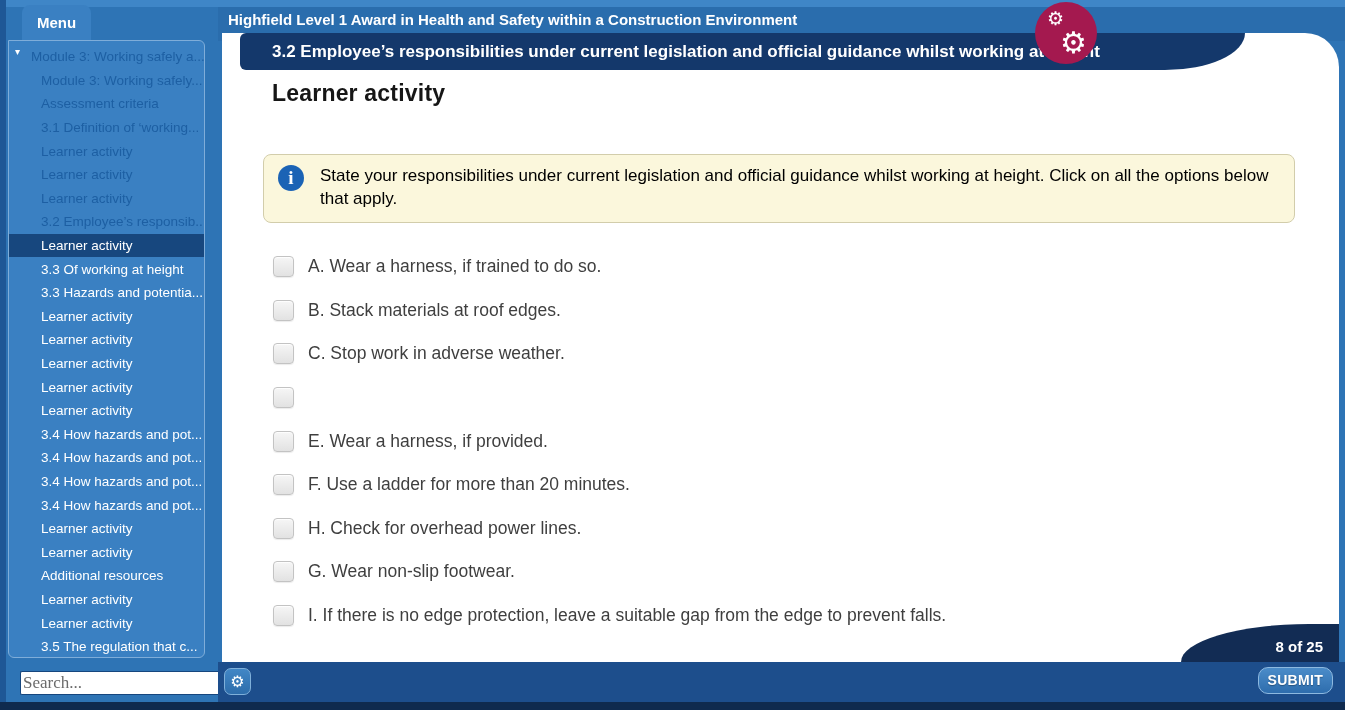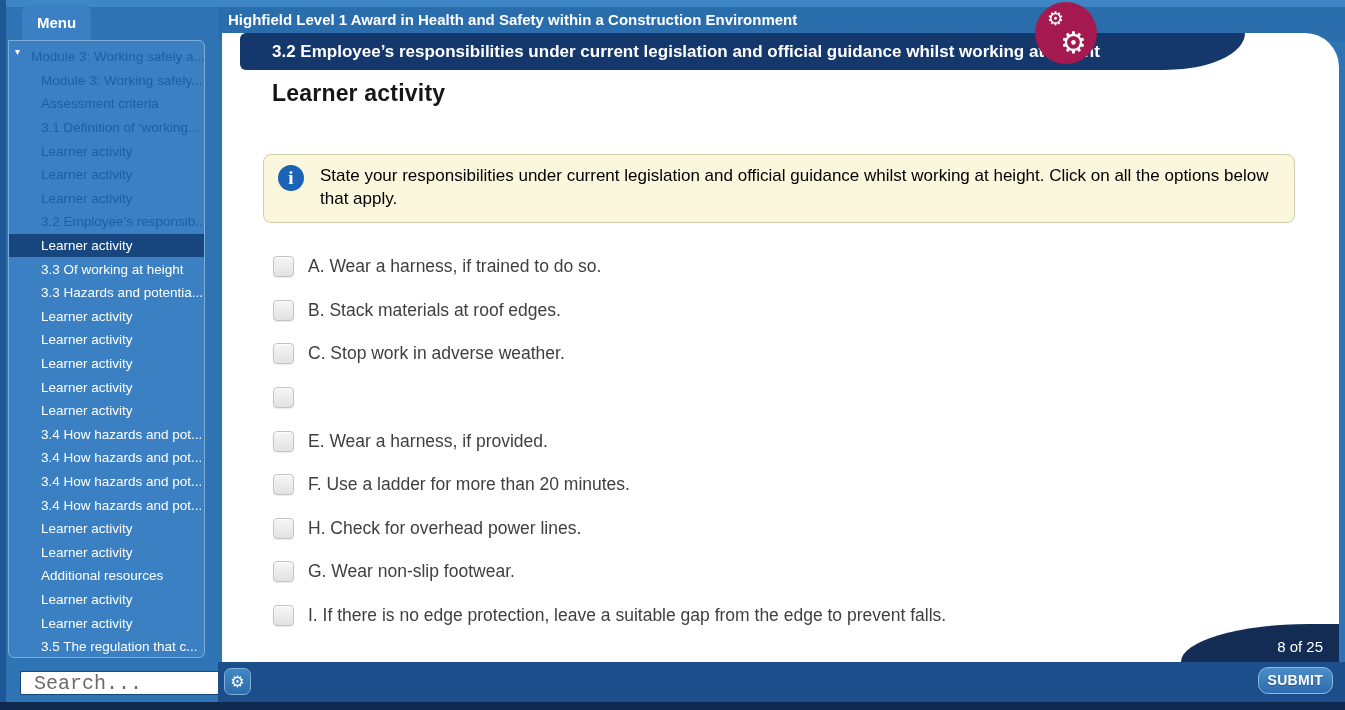--- a/index.html
+++ b/index.html
@@ -35,22 +35,22 @@
   .nav-item .arrow { position:absolute; left:6px; top:1px; font-size:10px; color:#fff; }
   .nav-item.visited   { color:#1d5fa3; }
   .nav-item.unvisited { color:#ffffff;text-align:center; }
   .nav-item.current   { background:#17477e; color:#ffffff; }
   .search-row {
     position:absolute; left:20px; top:671px; width:172px; height:24px;
     display:flex; z-index:2;
   }
   .search-input {
     flex:1; height:24px; border:1px solid #16467e; border-right:none;
-    font-family:Liberation Mono, monospace; font-size:20px; color:#444;
-    padding:0 13px; border-radius:2px 0 0 2px; outline:none; background:#fff;
+    font-family:Liberation Serif, serif; font-size:17px; color:#444;
+    padding:0 2px; border-radius:2px 0 0 2px; outline:none; background:#fff;
   }
   .search-input::placeholder { color:#6b6b6b; }
   .search-btn {
     width:25px; height:24px; background:#1d5a9e; border:1px solid #16467e;
     border-radius:0 2px 2px 0; display:flex; align-items:center; justify-content:center;
     cursor:pointer;
   }
 
   
   .title-bar {
@@ -100,21 +100,21 @@
     box-shadow:inset 0 1px 1px rgba(255,255,255,.9), 0 1px 1px rgba(0,0,0,.08);
     margin-right:14px; flex:none;
   }
   .opt-label { font-size:17.5px; color:#3f3f3f; }
   .swoosh {
     position:absolute; right:0; bottom:0; width:158px; height:38px;
     background:#122c54; border-top-left-radius:135px 40px;
     display:flex; align-items:flex-end; justify-content:flex-end;
     padding:0 16px 7px 0;
   }
-  .swoosh .page-indicator { color:#fff; font-weight:normal; font-size:15px; }
+  .swoosh .page-indicator { color:#fff; font-weight:bold; font-size:15px; }
 
   
   .bottom-bar {
     position:absolute; left:218px; top:662px; width:1127px; height:40px;
     background:#1d4e8c; z-index:4;
   }
   .gear-btn {
     position:absolute; left:6px; top:6px; width:27px; height:27px;
     border-radius:7px; background:linear-gradient(#4287c6,#2d6dab);
     border:1px solid #7fb0da; color:#fff; font-size:16px; line-height:25px;

